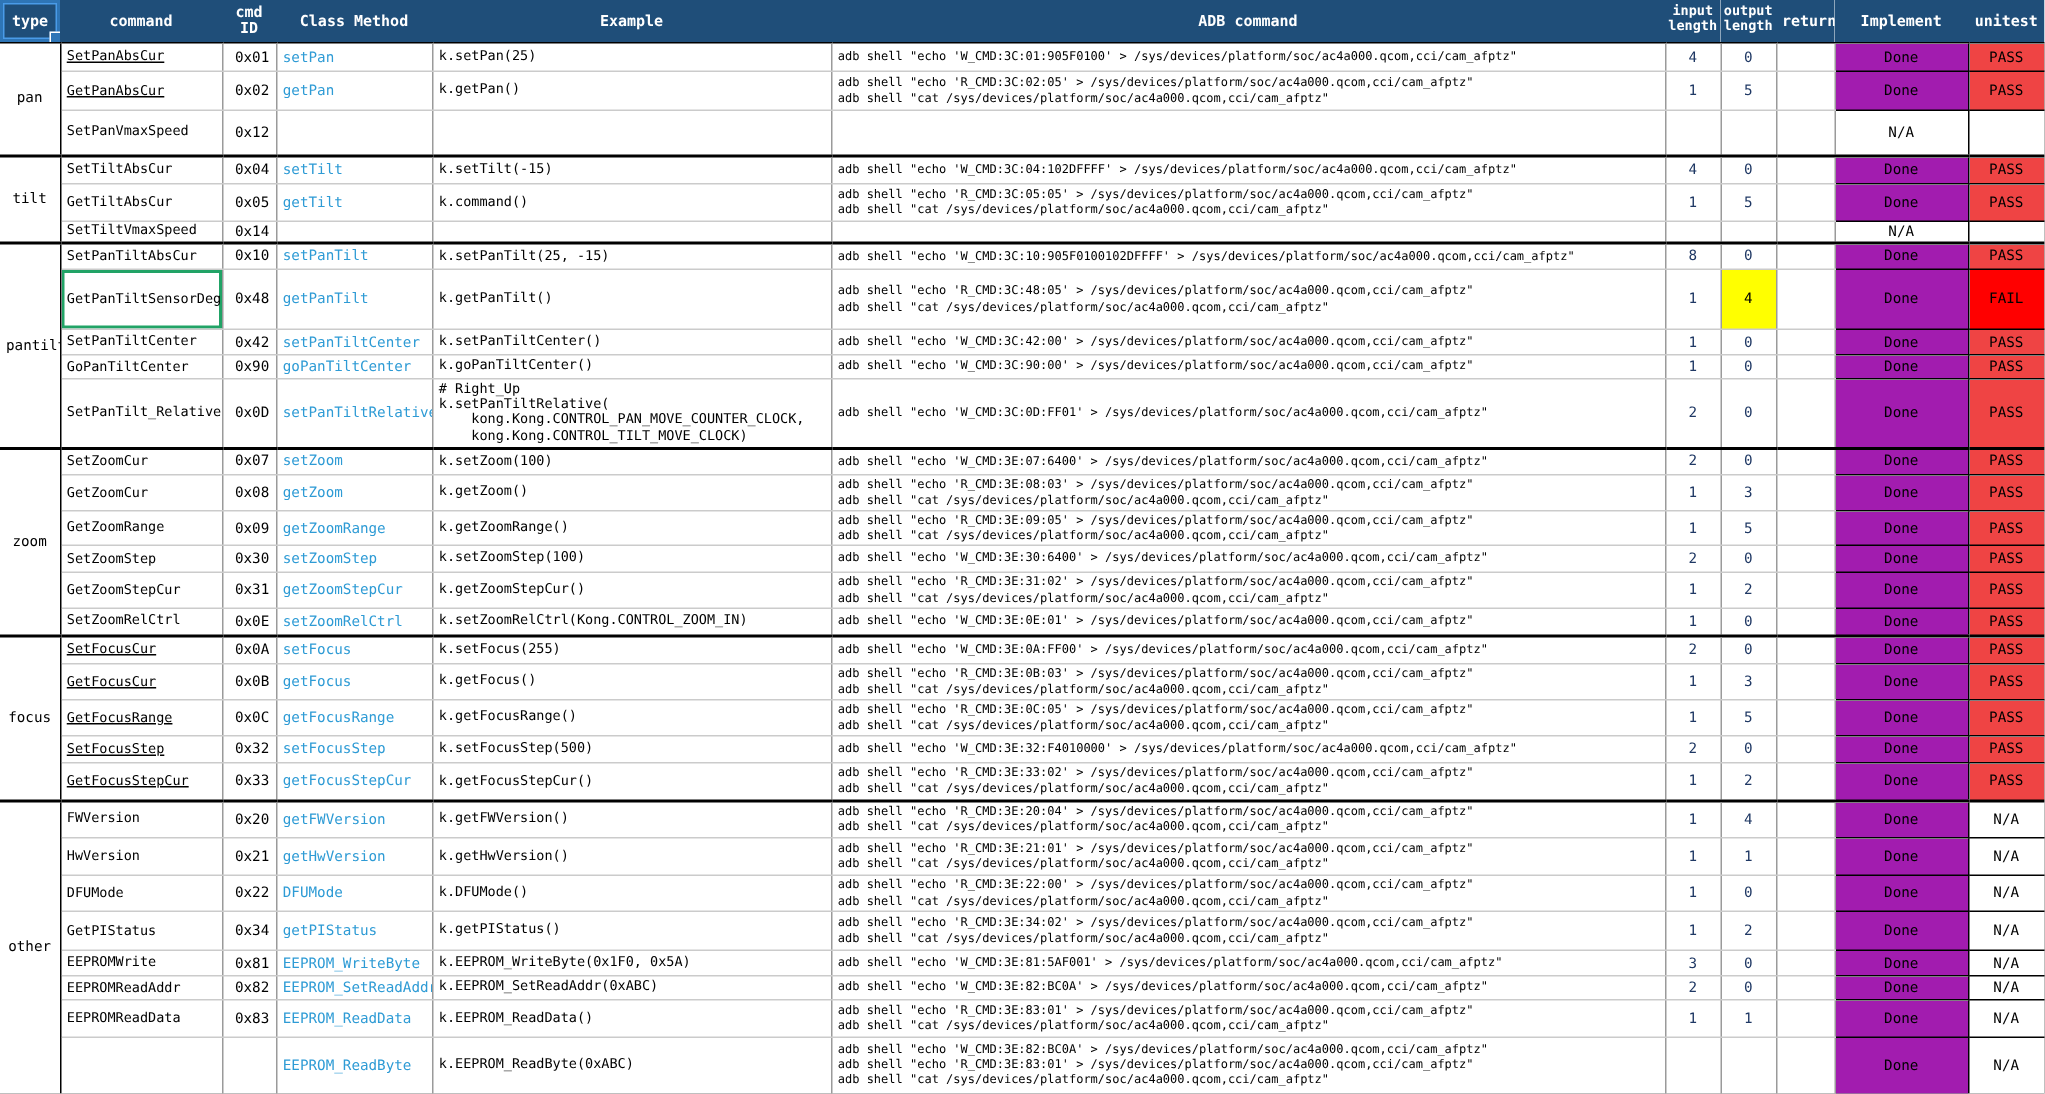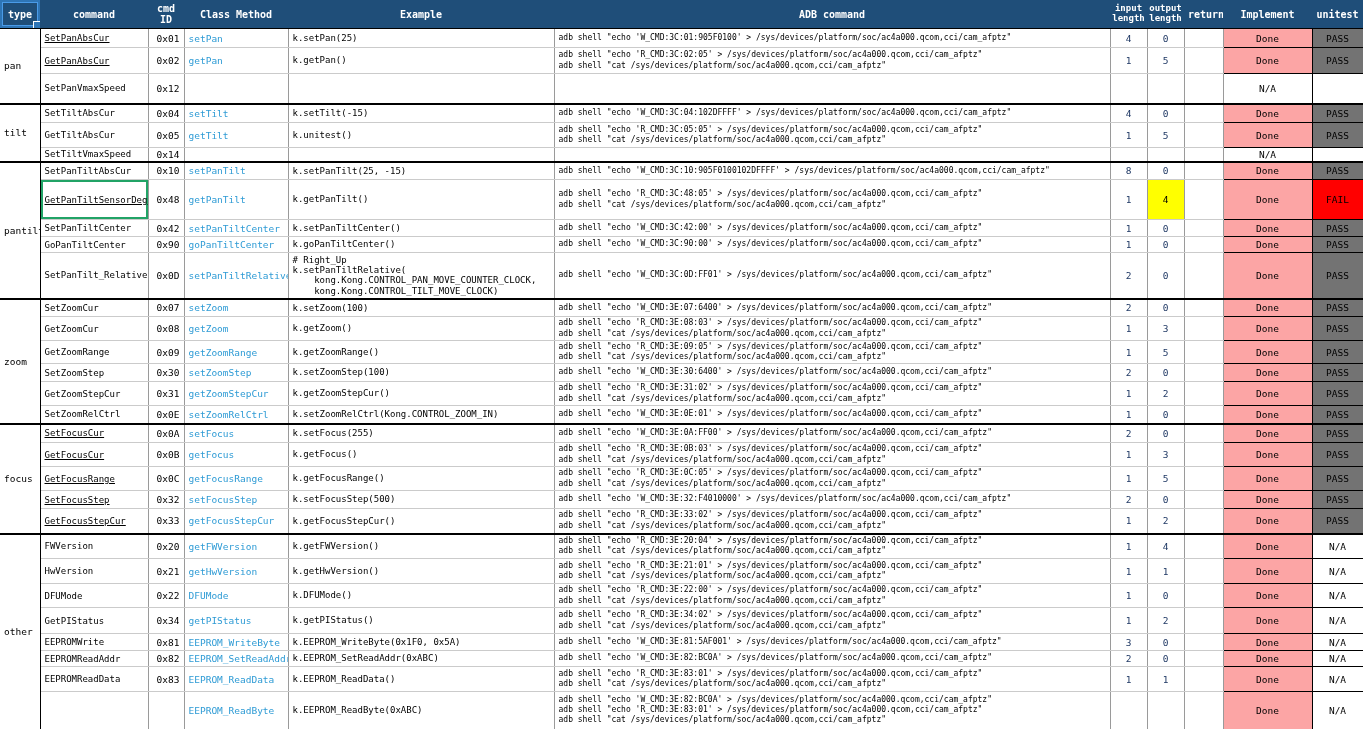--- a/index.html
+++ b/index.html
@@ -11,37 +11,37 @@
   
   th{background:#1F4E79;color:#ffffff;font-weight:bold;font-size:10px;
      height:28px;border-bottom:1px solid #000;text-align:center;position:relative;}
   th.small{font-size:9px;line-height:1.1;padding:0 1px;}
   th.selected{box-shadow:inset 0 0 0 2px #2E75B6, inset 0 0 0 3px #4a9be8;}
   .fill-handle{position:absolute;right:-1px;bottom:-1px;width:6px;height:6px;
      background:#2E75B6;border:1px solid #ffffff;display:block;}
   
   td{border-right:1px solid #9a9a9a;border-bottom:1px solid #cbcbcb;
      font-size:9px;color:#000;}
-  td.c-type{border-right:1px solid #000;font-size:9.5px;
+  td.c-type{border-right:1px solid #000;text-align:center;font-size:9.5px;
      border-bottom:2px solid #000;background:#fff;}
   td.c-command{white-space:nowrap;font-size:9px;}
   td.c-command.u{text-decoration:underline;}
   td.c-cmdid{text-align:right;font-size:9.5px;}
   td.c-method{color:#2E9BD5;font-size:9.5px;white-space:nowrap;}
   td.c-example{font-size:9px;line-height:1.15;}
   td.c-adb{font-size:8px;line-height:1.3;}
   td.c-in,td.c-out{text-align:center;font-size:9.5px;color:#1F3864;}
   td.c-out.hl{background:#FFFF00;color:#000;}
   td.c-ret{font-size:9.5px;}
   td.c-impl,td.c-unit{border:1px solid #000;text-align:center;font-size:9.5px;}
-  td.c-impl.done{background:#fca5a5;}
-  td.c-unit.pass{background:#737373;}
+  td.c-impl.done{background:#a21caf;}
+  td.c-unit.pass{background:#ef4444;}
   td.c-unit.fail{background:#FF0000;}
   tr.group-end td{border-bottom:2px solid #000;}
-  td.green-box{box-shadow:inset 0 0 0 2px #21A366;text-decoration:underline;}
+  td.green-box{box-shadow:inset 0 0 0 2px #21A366;}
   .line{white-space:pre;}
 </style>
 </head>
 <body>
 
 <div id="sheet">
   <table id="grid">
       <colgroup>
         <col style="width: 40px;">
         <col style="width: 108px;">
@@ -132,21 +132,21 @@
           <td class="c-out">0</td>
           <td class="c-ret"></td>
           <td class="c-impl done">Done</td>
           <td class="c-unit pass">PASS</td>
         </tr>
         <tr style="height: 25px;">
           <td class="c-command">GetTiltAbsCur</td>
           <td class="c-cmdid">0x05</td>
           <td class="c-method">getTilt</td>
           <td class="c-example">
-            <div class="line">k.unitest()</div>
+            <div class="line">k.command()</div>
           </td>
           <td class="c-adb">
             <div class="line">adb shell "echo 'R_CMD:3C:05:05' &gt; /sys/devices/platform/soc/ac4a000.qcom,cci/cam_afptz"</div>
             <div class="line">adb shell "cat /sys/devices/platform/soc/ac4a000.qcom,cci/cam_afptz"</div>
           </td>
           <td class="c-in">1</td>
           <td class="c-out">5</td>
           <td class="c-ret"></td>
           <td class="c-impl done">Done</td>
           <td class="c-unit pass">PASS</td>

